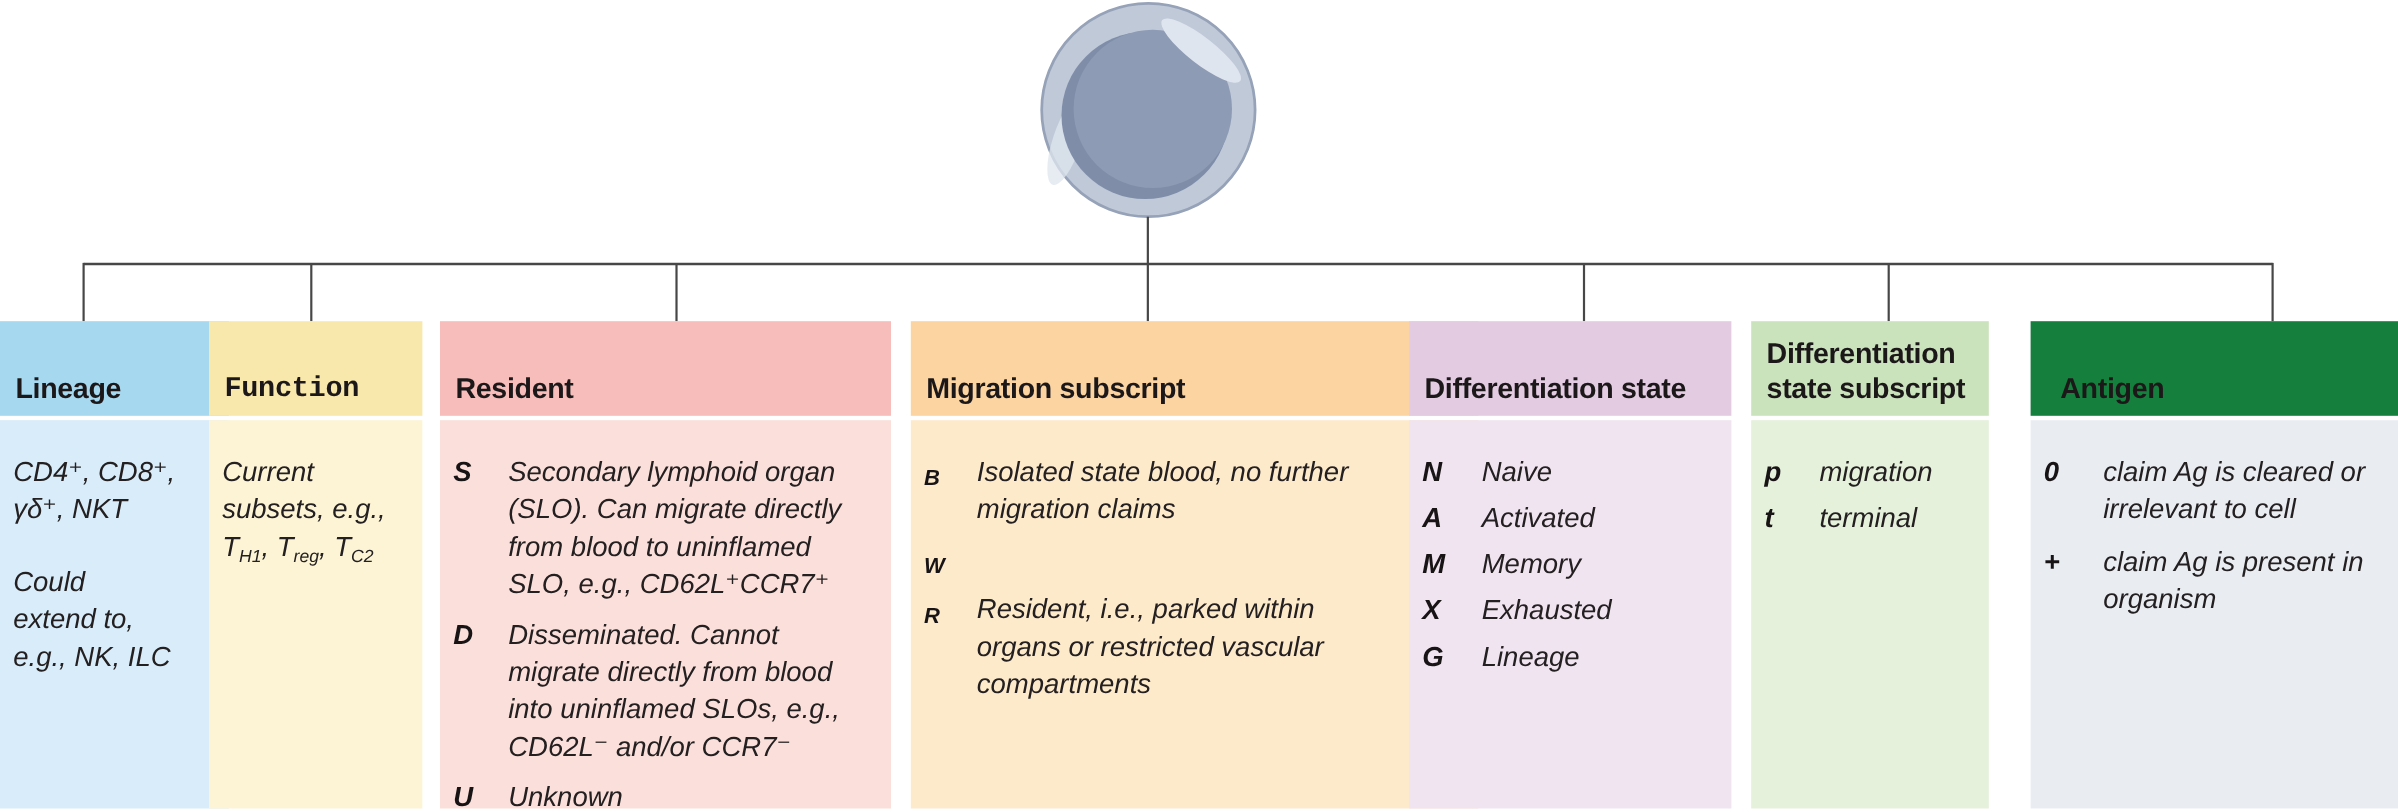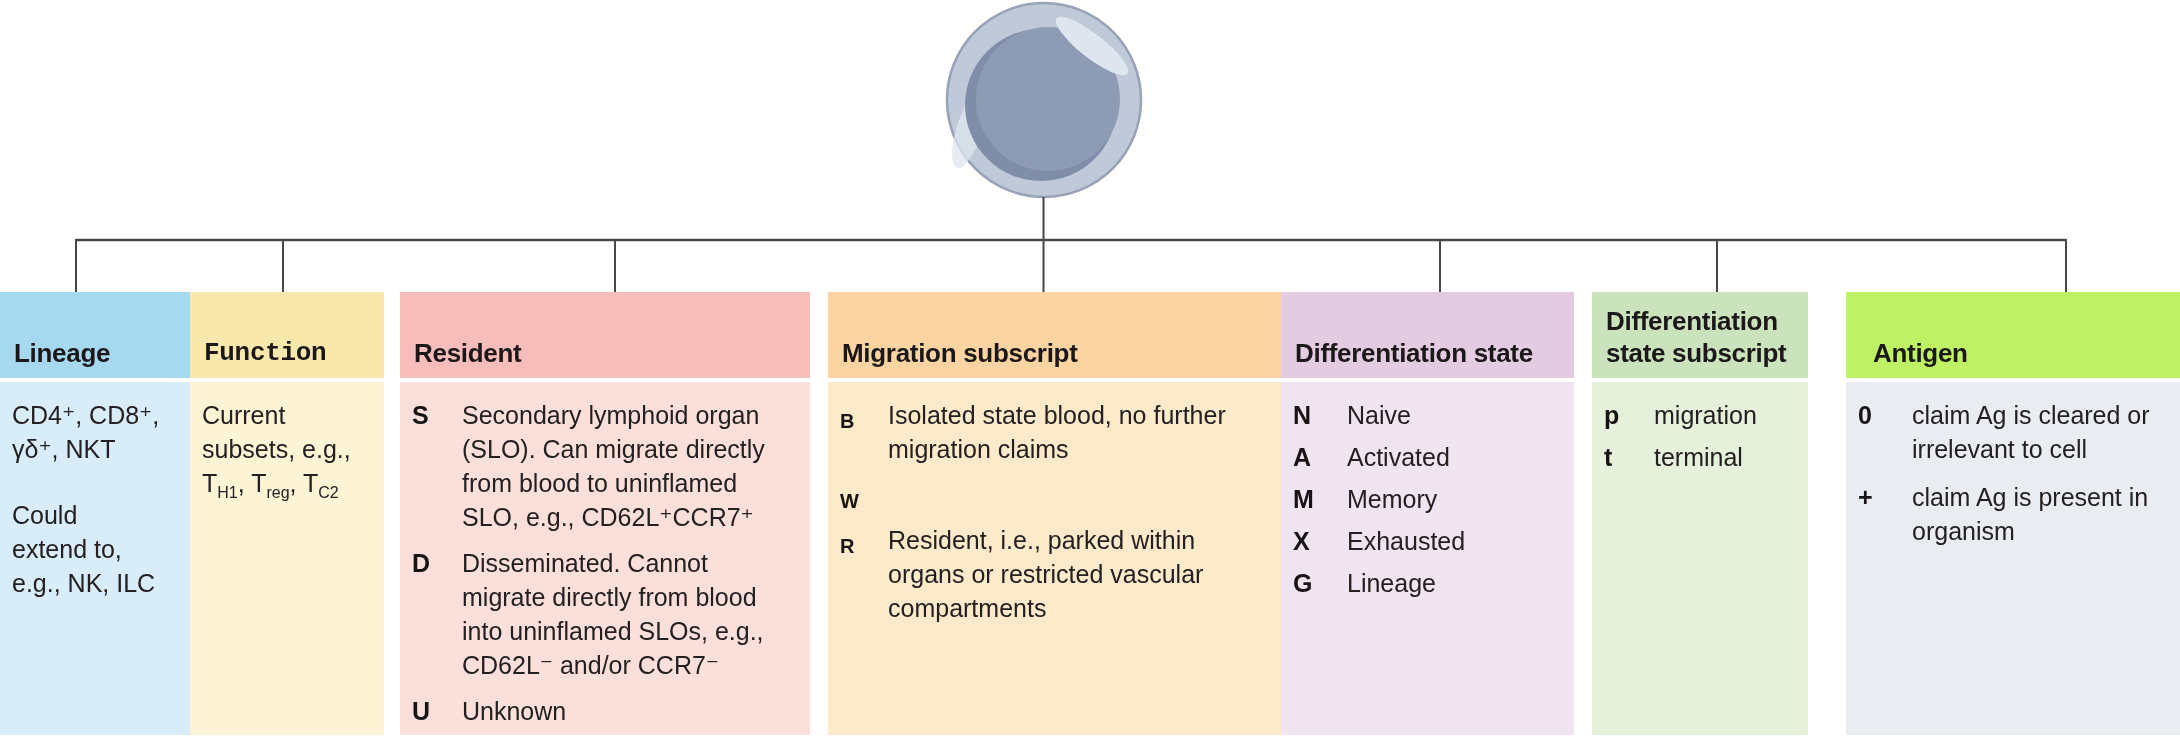--- a/index.html
+++ b/index.html
@@ -23,22 +23,22 @@
   .c7{left:1846px;width:334px;}
   .col-header{
     position:absolute;left:0;right:0;top:0;height:86px;
     display:flex;align-items:flex-end;
     padding:0 6px 9px 14px;box-sizing:border-box;
     font-size:26px;font-weight:bold;letter-spacing:-0.3px;
     line-height:32px;color:#1c1819;white-space:pre-line;
   }
   .col-body{
     position:absolute;left:0;right:0;top:90px;bottom:0;
-    padding:16px 12px 0 12px;box-sizing:border-box;
-    font-size:25px;line-height:34px;
+    padding:30px 12px 0 12px;box-sizing:border-box;
+    font-size:25px;line-height:34px;font-style:italic;
   }
   .para{margin:0 0 32px 0;white-space:pre-line;}
   .para:last-child{margin-bottom:0;}
   .item{display:flex;align-items:flex-start;}
   .m12{margin-bottom:12px;}
   .m8{margin-bottom:8px;}
   .m14{margin-bottom:14px;}
   .key{font-weight:bold;color:#181415;flex:0 0 34px;}
   .k-mig{flex:0 0 34px;}
   .k-sub{flex:0 0 32px;font-size:20px;padding-top:13px;line-height:20px;}
@@ -173,21 +173,21 @@
         <span class="txt">migration</span>
       </div>
       <div class="item">
         <span class="key k-dsub">t</span>
         <span class="txt">terminal</span>
       </div>
     </div>
   </div>
 
   <div class="col c7">
-    <div class="col-header" style="background-color: #bef264; padding-left: 27px;">Antigen</div>
+    <div class="col-header" style="background-color: #15803d; padding-left: 27px;">Antigen</div>
     <div class="col-body" style="background-color: rgb(233, 237, 242);">
       <div class="item m14">
         <span class="key k-ant">0</span>
         <span class="txt">claim Ag is cleared or
 irrelevant to cell</span>
       </div>
       <div class="item">
         <span class="key k-ant">+</span>
         <span class="txt">claim Ag is present in
 organism</span>

